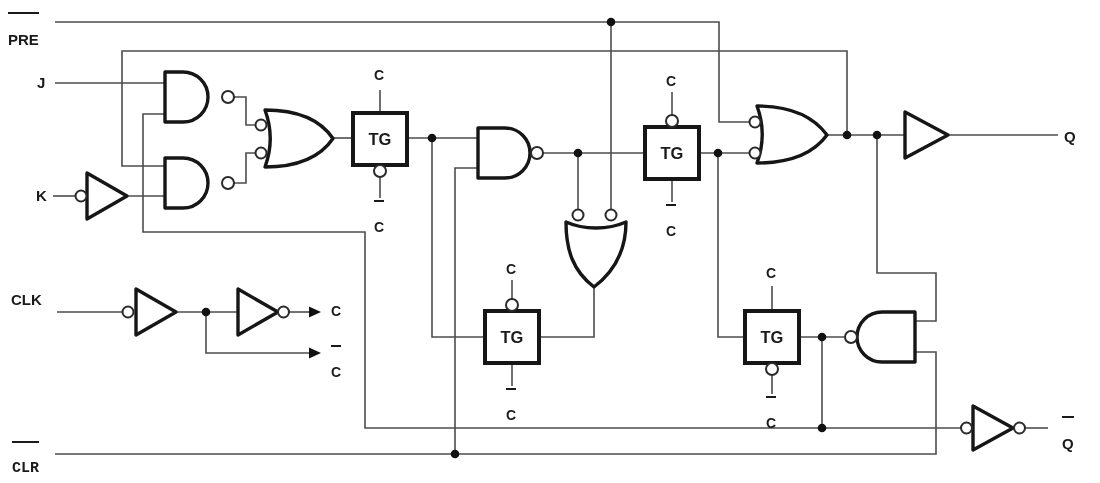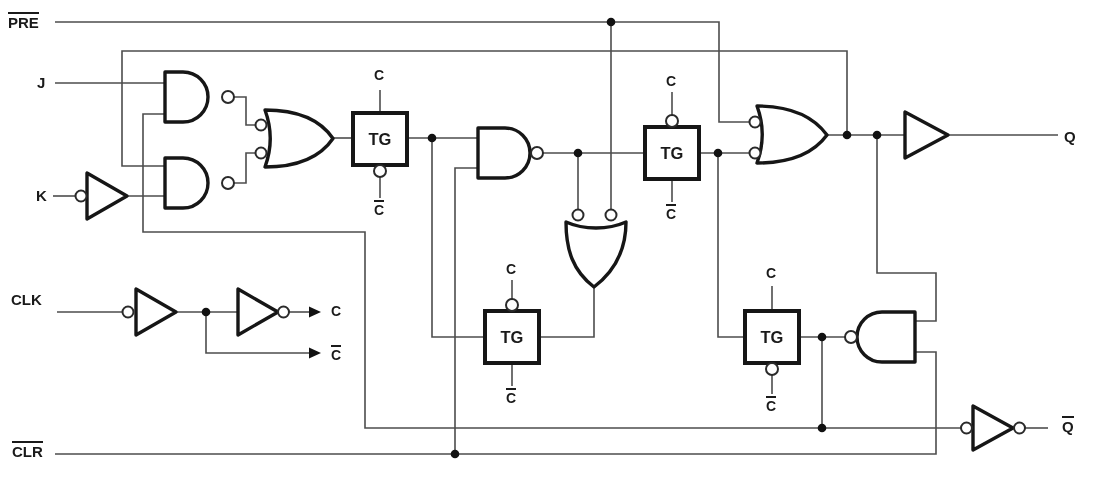--- a/index.html
+++ b/index.html
@@ -2,21 +2,21 @@
 <html><head>
 <meta charset="utf-8">
 <style>
   html,body{margin:0;padding:0;background:#ffffff;}
   #stage{position:relative;width:1100px;height:483px;background:#ffffff;overflow:hidden;
          font-family:"Liberation Sans",sans-serif;}
   #stage svg{position:absolute;left:0;top:0;}
   .lbl{position:absolute;font:bold 15px "Liberation Sans",sans-serif;color:#1a1a1a;
        line-height:1.1;white-space:nowrap;}
   .sm{font-size:14px;}
-  .ov{border-top:2.4px solid #1a1a1a;padding-top:1px;}
+  .ov{border-top:2.4px solid #1a1a1a;padding-top:18px;}
   .wire{stroke:#4d4d4d;stroke-width:1.6;fill:none;}
   .gate{stroke:#161616;stroke-width:3.4;fill:#ffffff;stroke-linejoin:round;}
   .tgbox{stroke:#161616;stroke-width:4;fill:#ffffff;}
   .bub{stroke:#2a2a2a;stroke-width:2;fill:#ffffff;}
   .dot{fill:#111111;stroke:none;}
   .arr{fill:#111111;stroke:none;}
   .tgtext{font:bold 16.5px "Liberation Sans",sans-serif;fill:#1a1a1a;text-anchor:middle;}
 </style>
 </head>
 <body>
@@ -132,21 +132,21 @@
       <circle class="dot" cx="822" cy="337" r="4.3"></circle>
       <circle class="dot" cx="822" cy="428" r="4.3"></circle>
       <circle class="dot" cx="455" cy="454" r="4.3"></circle>
     </g>
   </svg>
 
   <div class="lbl ov" style="left:8px;top:12px;">PRE</div>
   <div class="lbl" style="left:37px;top:75px;">J</div>
   <div class="lbl" style="left:36px;top:188px;">K</div>
   <div class="lbl" style="left:11px;top:292px;">CLK</div>
-  <div class="lbl ov" style="left:12px;top:441px;">CLR</div>
+  <div class="lbl ov" style="left:12px;top:441px;font-family:Liberation Mono, monospace;">CLR</div>
   <div class="lbl" style="left:1064px;top:129px;">Q</div>
   <div class="lbl ov" style="left:1062px;top:416px;">Q</div>
 
   <div class="lbl sm" style="left:374px;top:68px;">C</div>
   <div class="lbl sm ov" style="left:374px;top:200px;">C</div>
   <div class="lbl sm" style="left:666px;top:74px;">C</div>
   <div class="lbl sm ov" style="left:666px;top:204px;">C</div>
   <div class="lbl sm" style="left:506px;top:262px;">C</div>
   <div class="lbl sm ov" style="left:506px;top:388px;">C</div>
   <div class="lbl sm" style="left:766px;top:266px;">C</div>

